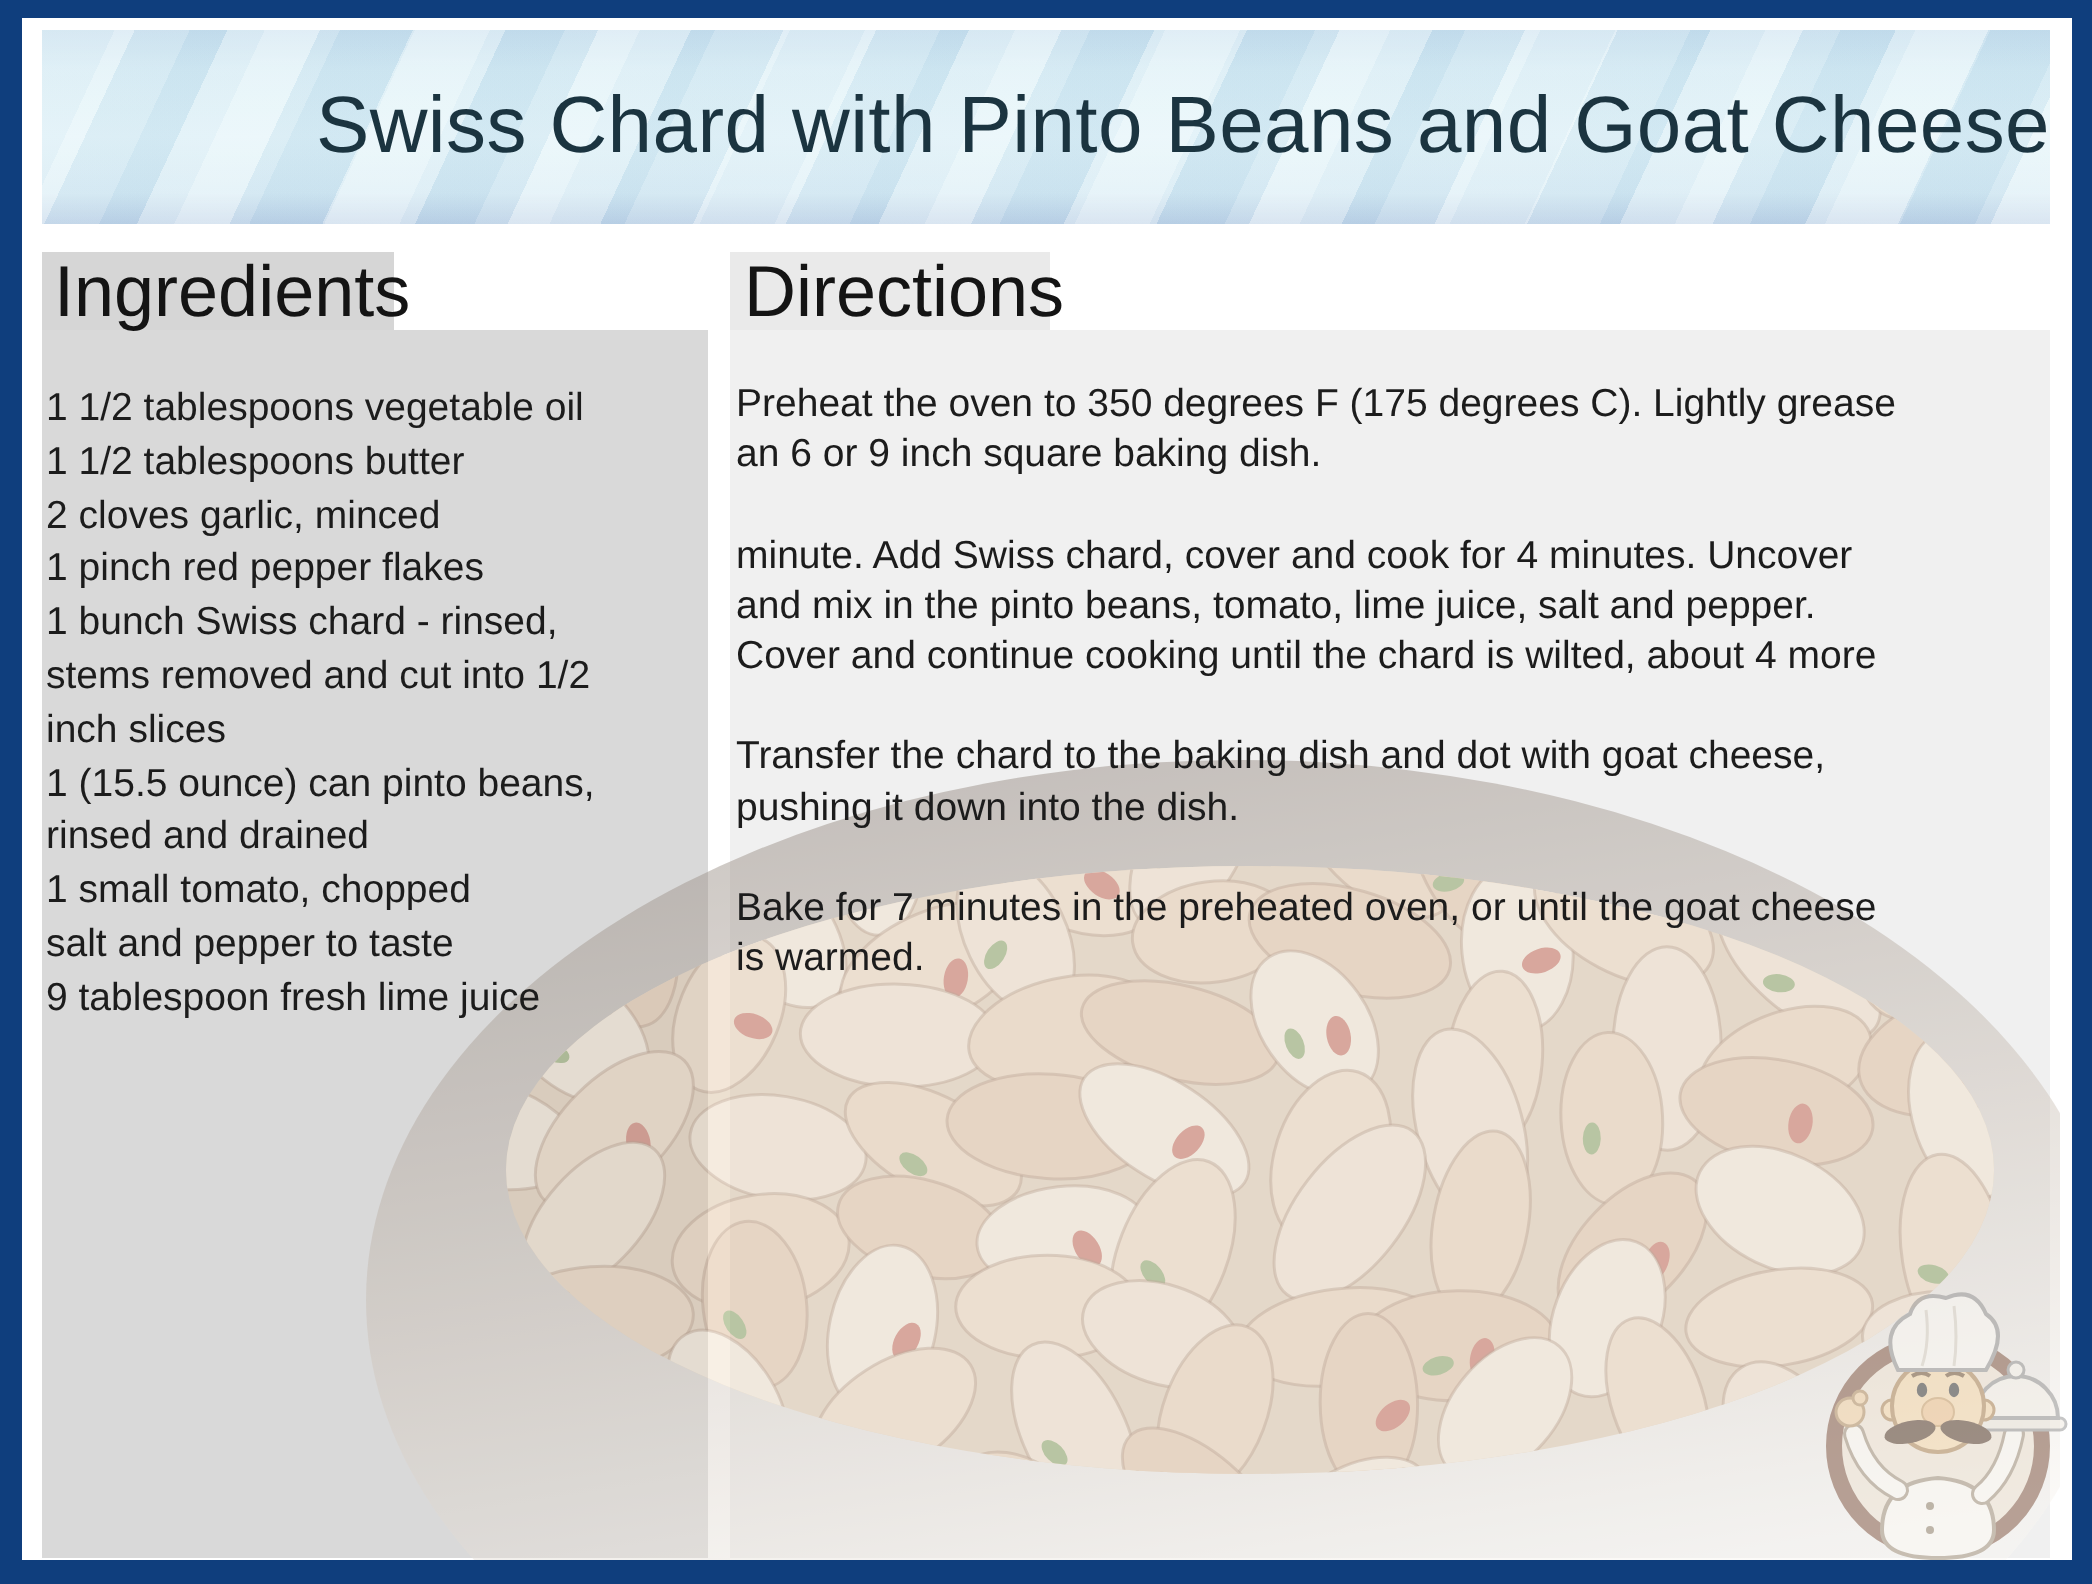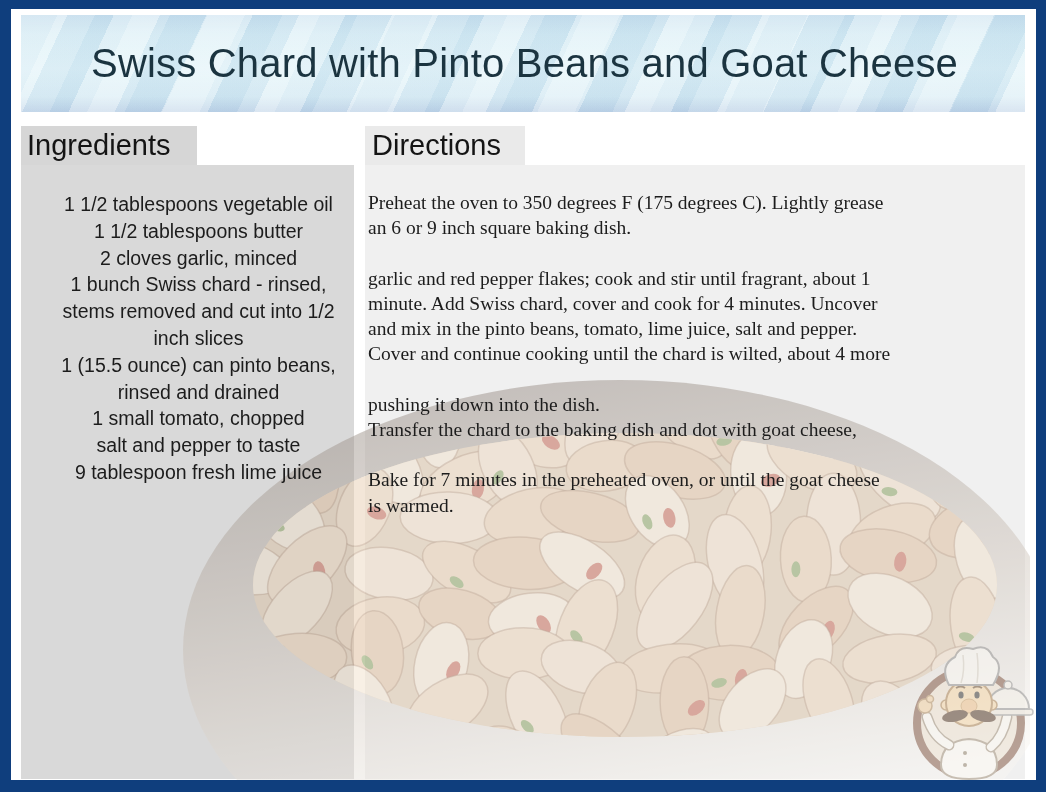--- a/index.html
+++ b/index.html
@@ -25,51 +25,50 @@
     overflow:hidden;
   }
   .banner::before{
     content:"";position:absolute;inset:0;
     background:
       repeating-linear-gradient(115deg, rgba(255,255,255,0.30) 0 42px, rgba(150,185,215,0.10) 42px 84px),
       repeating-linear-gradient(-65deg, rgba(255,255,255,0.18) 0 34px, rgba(150,185,215,0.07) 34px 68px);
   }
   .banner-title{
     position:absolute;left:0;right:0;top:0;height:75px;line-height:97px;
-    text-align:left;text-indent:40px;
+    text-align:right;text-indent:40px;
     font-size:40px;color:#1b3440;letter-spacing:0.2px;
     white-space:nowrap;
-    padding-left:30px;
   }
 
   
   .ing-header-box{left:21px;top:126px;width:176px;height:39px;background:#d6d6d6;z-index:1;}
   .ing-body-box  {left:21px;top:165px;width:333px;height:614px;background:#d9d9d9;z-index:1;}
   .dir-header-box{left:365px;top:126px;width:160px;height:39px;background:#eaeaea;z-index:1;}
   .dir-body-box  {left:365px;top:165px;width:660px;height:614px;background:#f0f0f0;z-index:1;}
 
   
   .beans-svg{left:168px;top:378px;width:862px;height:414px;z-index:2;opacity:0.48;}
   .chef-svg{left:903px;top:643px;width:134px;height:142px;z-index:3;opacity:0.5;}
 
   
   .heading{
-    z-index:4;font-size:29px;color:#141414;line-height:39px;height:39px;white-space:nowrap;
+    z-index:4;font-size:36px;color:#141414;line-height:39px;height:39px;white-space:nowrap;
   }
   .ing-heading{left:27px;top:126px;}
   .dir-heading{left:372px;top:126px;}
 
-  .ing-list{left:33px;top:191px;width:331px;z-index:4;text-align:center;}
+  .ing-list{left:23px;top:191px;width:331px;z-index:4;}
   .ing-list .line{
     font-size:19.5px;line-height:26.8px;color:#1c1c1c;white-space:nowrap;
   }
   .dir-text{left:368px;top:190px;width:656px;z-index:4;}
   .dir-text .para{margin:0 0 25px 0;}
   .dir-text .line{
-    font-size:19.5px;line-height:25.3px;color:#1c1c1c;white-space:nowrap;font-family:Liberation Serif, serif;
+    font-size:19.5px;line-height:25.3px;color:#1c1c1c;white-space:nowrap;
   }
 </style>
 </head>
 <body>
 
 <div class="abs banner">
   <div class="banner-title">Swiss Chard with Pinto Beans and Goat Cheese</div>
 </div>
 
 <div class="abs ing-header-box"></div>
@@ -250,43 +249,43 @@
   <path d="M60 12 Q62 28 58 40 M74 10 Q76 26 74 40" stroke="#d8d2c6" stroke-width="1.5" fill="none"></path>
 </svg>
 
 <div class="abs heading ing-heading">Ingredients</div>
 <div class="abs heading dir-heading">Directions</div>
 
 <div class="abs ing-list">
     <div class="line">1 1/2 tablespoons vegetable oil</div>
     <div class="line">1 1/2 tablespoons butter</div>
     <div class="line">2 cloves garlic, minced</div>
+    <div class="line">1 pinch red pepper flakes</div>
     <div class="line">1 bunch Swiss chard - rinsed,</div>
     <div class="line">stems removed and cut into 1/2</div>
     <div class="line">inch slices</div>
     <div class="line">1 (15.5 ounce) can pinto beans,</div>
     <div class="line">rinsed and drained</div>
     <div class="line">1 small tomato, chopped</div>
     <div class="line">salt and pepper to taste</div>
     <div class="line">9 tablespoon fresh lime juice</div>
   </div>
 <div class="abs dir-text">
     <div class="para">
       <div class="line">Preheat the oven to 350 degrees F (175 degrees C). Lightly grease</div>
       <div class="line">an 6 or 9 inch square baking dish.</div>
     </div>
     <div class="para">
-      <div class="line">garlic and red pepper flakes; cook and stir until fragrant, about 1</div>
       <div class="line">minute. Add Swiss chard, cover and cook for 4 minutes. Uncover</div>
       <div class="line">and mix in the pinto beans, tomato, lime juice, salt and pepper.</div>
       <div class="line">Cover and continue cooking until the chard is wilted, about 4 more</div>
     </div>
     <div class="para">
+      <div class="line">Transfer the chard to the baking dish and dot with goat cheese,</div>
       <div class="line">pushing it down into the dish.</div>
-      <div class="line">Transfer the chard to the baking dish and dot with goat cheese,</div>
     </div>
     <div class="para">
       <div class="line">Bake for 7 minutes in the preheated oven, or until the goat cheese</div>
       <div class="line">is warmed.</div>
     </div>
   </div>
 
 <div class="frame"></div>
 
 </body></html>

